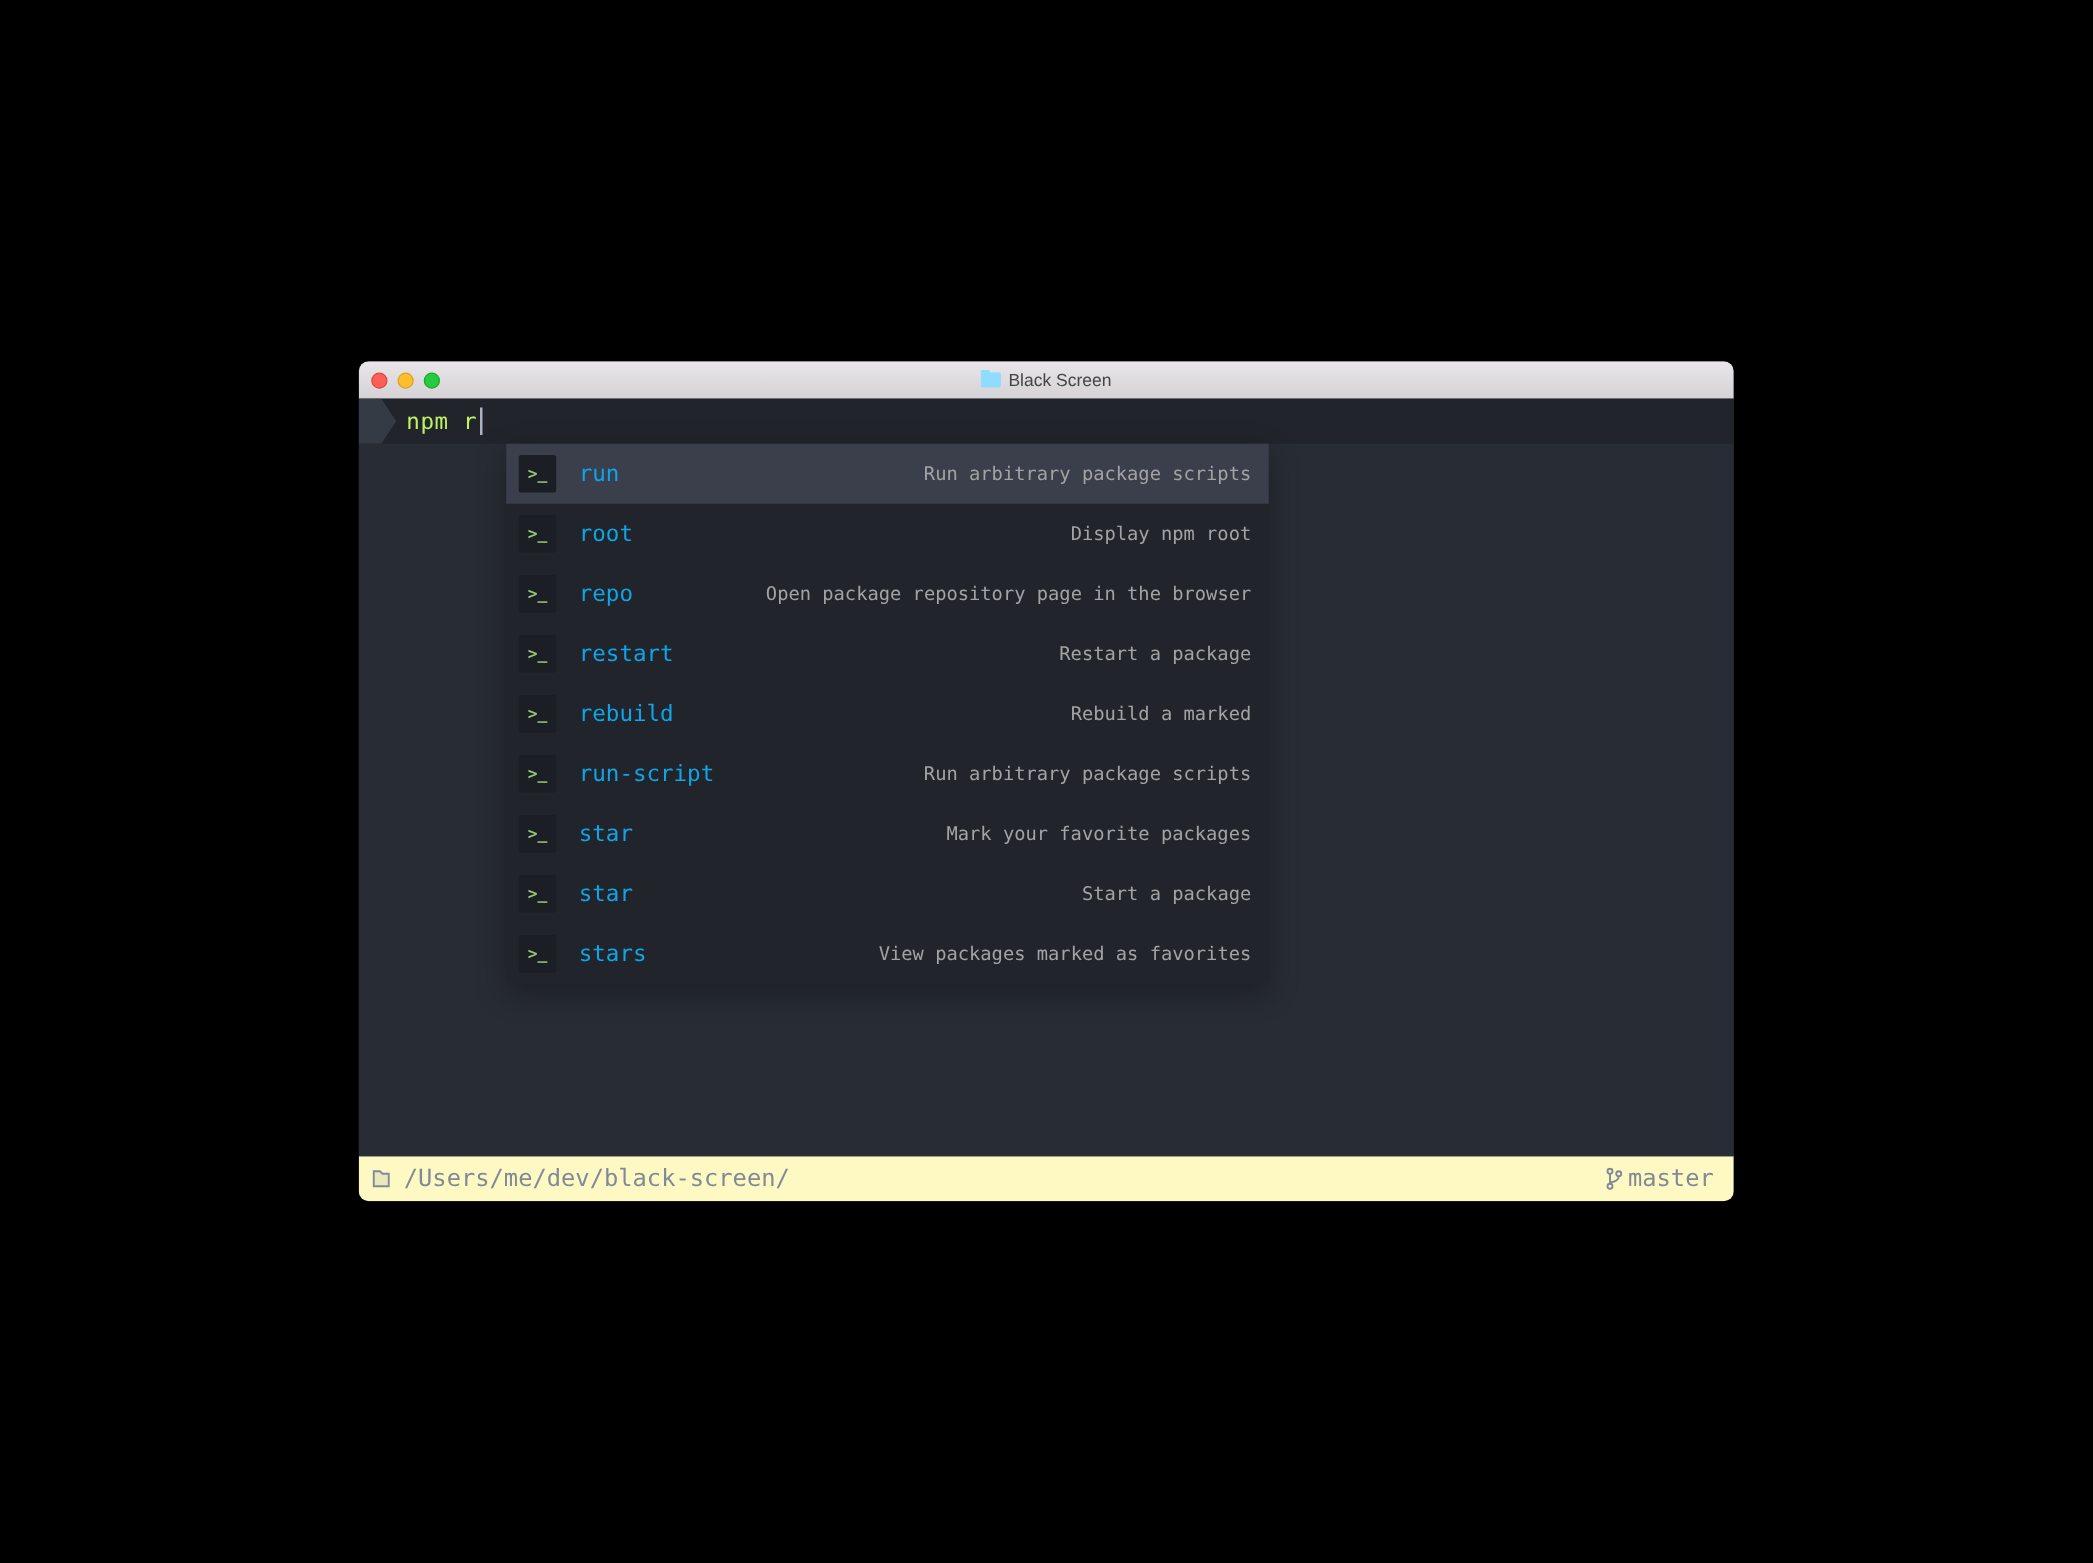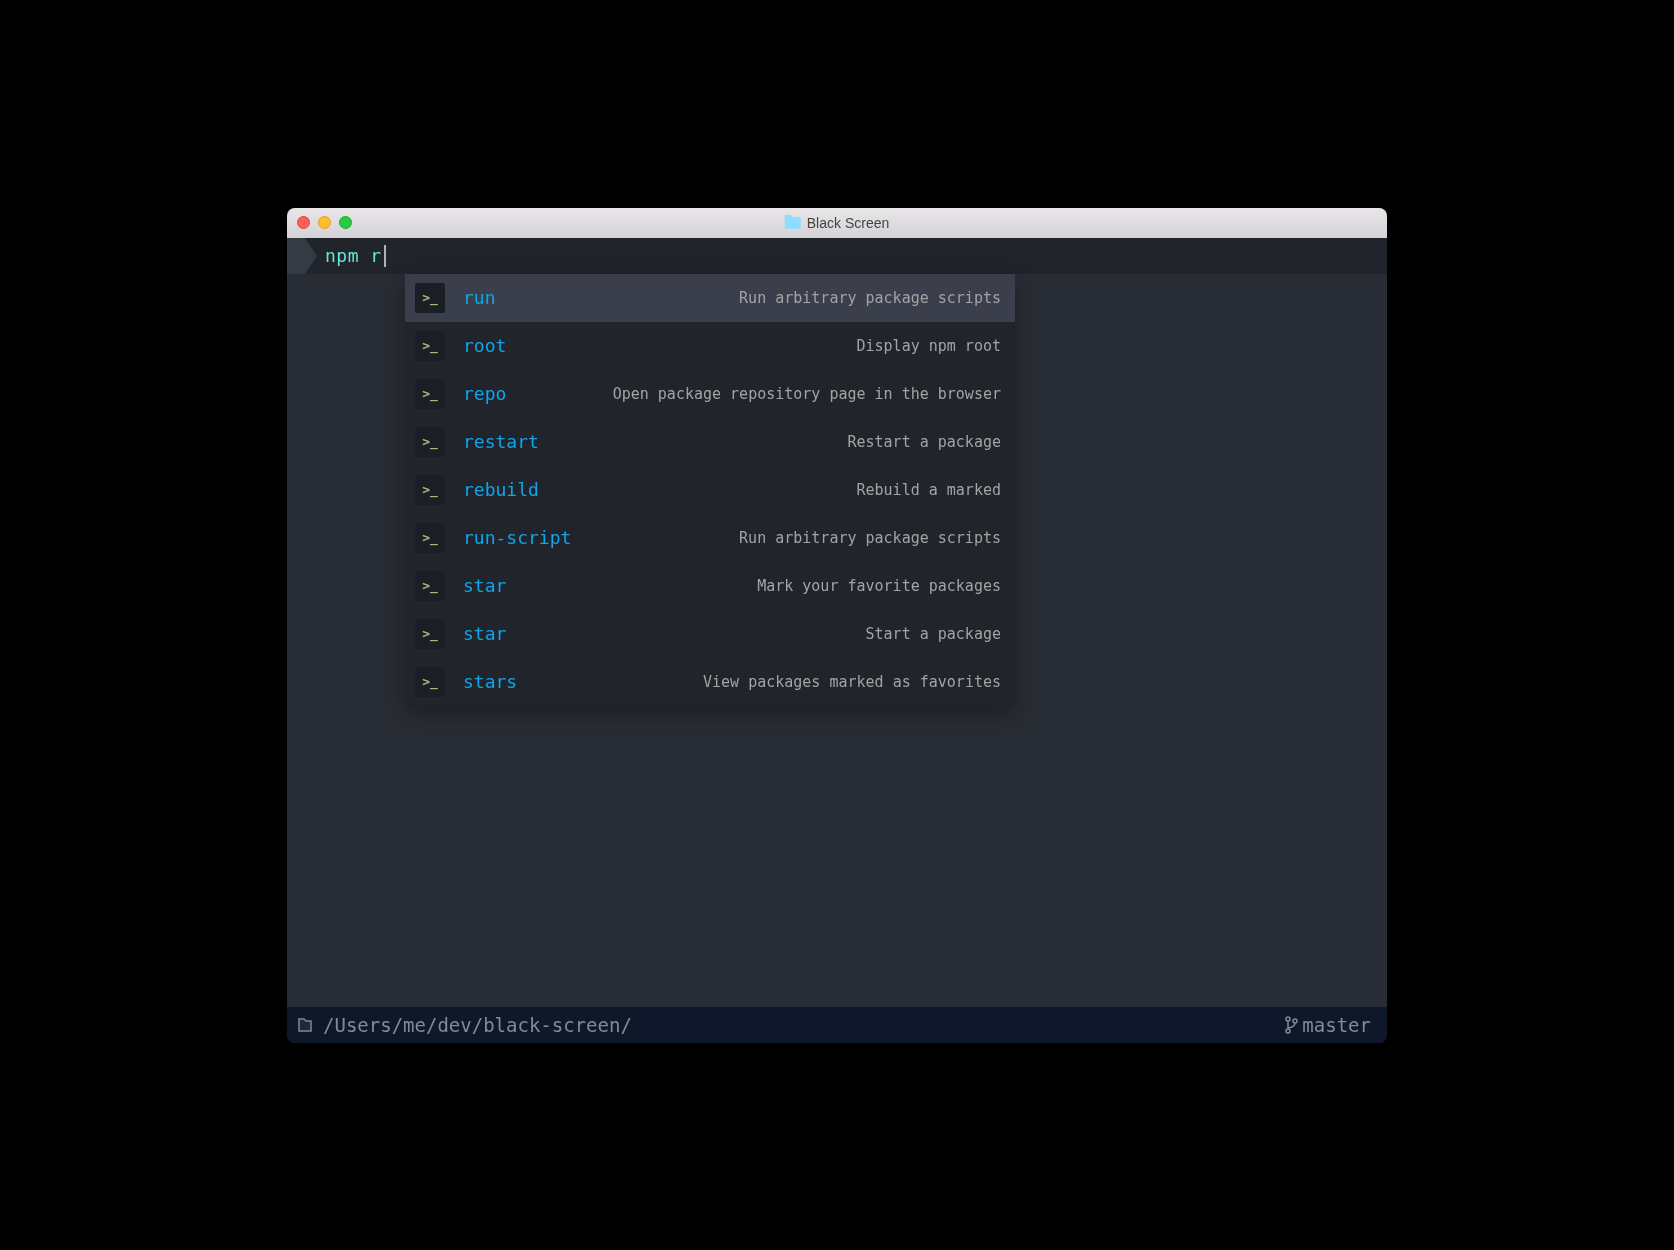--- a/index.html
+++ b/index.html
@@ -13,21 +13,21 @@
       width: 1674px;
       height: 1250px;
       display: flex;
       align-items: center;
       justify-content: center;
       font-family: "Menlo", "Monaco", "Consolas", monospace;
     }
 
     .window {
       width: 1100px;
-      height: 835px;
+      height: 672px;
       background: #282c34;
       border-radius: 8px;
       overflow: hidden;
       box-shadow: 0 20px 60px rgba(0,0,0,0.5);
       display: flex;
       flex-direction: column;
       position: relative;
     }
 
     .titlebar {
@@ -104,25 +104,25 @@
       width: 30px;
       height: 36px;
       position: relative;
       margin-right: 8px;
     }
     .prompt-chevron svg {
       height: 36px;
     }
 
     .prompt-input {
-      color: #5eead4;
+      color: #bef264;
       font-size: 18px;
       letter-spacing: 0.5px;
       display: flex;
-      align-items: flex-start;
+      align-items: center;
     }
 
     .cursor {
       display: inline-block;
       width: 2px;
       height: 22px;
       background: #abb2bf;
       margin-left: 2px;
       vertical-align: middle;
     }
@@ -171,21 +171,21 @@
 
     .sug-desc {
       margin-left: auto;
       color: #a3a3a3;
       font-size: 15px;
       text-align: right;
     }
 
     .statusbar {
       height: 36px;
-      background: #0f172a;
+      background: #fef9c3;
       display: flex;
       align-items: center;
       justify-content: space-between;
       padding: 0 16px 0 10px;
       flex-shrink: 0;
     }
 
     .status-left {
       display: flex;
       align-items: center;

